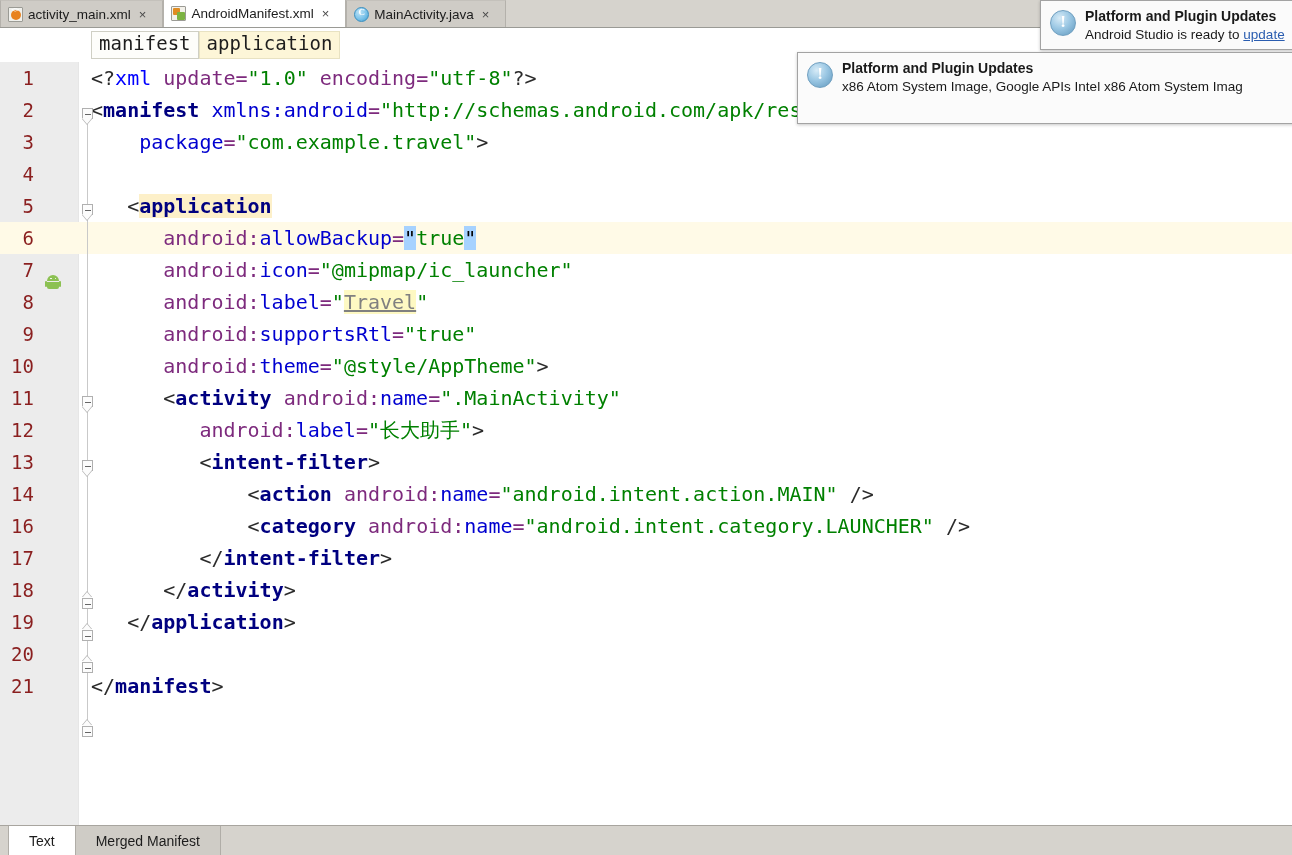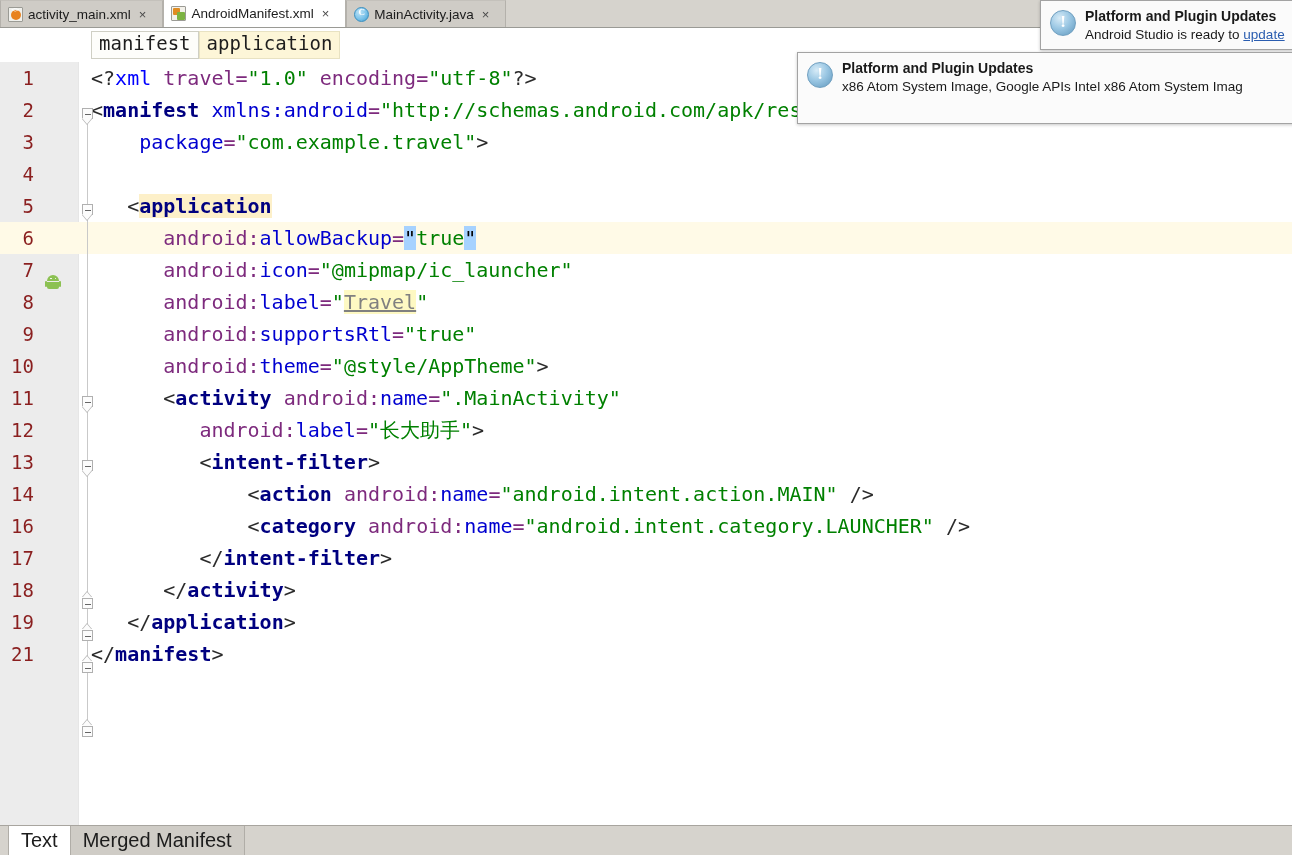--- a/index.html
+++ b/index.html
@@ -280,22 +280,22 @@
   
   .bottombar {
     position: absolute; left: 0; top: 825px;
     width: 1292px; height: 30px;
     background: #d6d3cd;
     border-top: 1px solid #a8a59f;
     display: flex; align-items: stretch;
   }
   .btab {
     display: flex; align-items: center;
-    padding: 0 12px;
-    font-size: 20px; color: #1c1c1c;
+    padding: 0 20px;
+    font-size: 14px; color: #1c1c1c;
     background: #cfccc6;
     border-right: 1px solid #b0ada7;
     cursor: default;
   }
   .btab.active { background: #ffffff; }
   .btab:first-child { border-left: 1px solid #b0ada7; margin-left: 8px; }
   .bfill { flex: 1 1 auto; background: #d6d3cd; }
 </style>
 </head>
 <body>
@@ -374,21 +374,21 @@
         <span class="eye-r"></span>
       <span class="body"></span>
         <span class="arm-l"></span>
         <span class="arm-r"></span>
     </div>
 
     <div class="codewrap">
 
       <div class="row">
         <span class="lnum">1</span>
-        <span class="code"><span class="tagsym">&lt;?</span><span class="pi2">xml</span><span class="attr"> travel=</span><span class="str">"1.0"</span><span class="attr"> encoding=</span><span class="str">"utf-8"</span><span class="tagsym">?&gt;</span></span>
+        <span class="code"><span class="tagsym">&lt;?</span><span class="pi2">xml</span><span class="attr"> update=</span><span class="str">"1.0"</span><span class="attr"> encoding=</span><span class="str">"utf-8"</span><span class="tagsym">?&gt;</span></span>
       </div>
 
       <div class="row">
         <span class="lnum">2</span>
         <span class="code"><span class="tagsym">&lt;</span><span class="tagname">manifest</span><span class="attrns"> xmlns:android</span><span class="attr">=</span><span class="str">"http://schemas.android.com/apk/res/android"</span></span>
       </div>
 
       <div class="row">
         <span class="lnum">3</span>
         <span class="code">    <span class="attrns">package</span><span class="attr">=</span><span class="str">"com.example.travel"</span><span class="tagsym">&gt;</span></span>
@@ -463,20 +463,24 @@
       <div class="row">
         <span class="lnum">18</span>
         <span class="code">      <span class="tagsym">&lt;/</span><span class="tagname">activity</span><span class="tagsym">&gt;</span></span>
       </div>
 
       <div class="row">
         <span class="lnum">19</span>
         <span class="code">   <span class="tagsym">&lt;/</span><span class="tagname">application</span><span class="tagsym">&gt;</span></span>
       </div>
 
+      <div class="row">
+        <span class="lnum">20</span>
+        <span class="code"></span>
+      </div>
 
       <div class="row">
         <span class="lnum">21</span>
         <span class="code"><span class="tagsym">&lt;/</span><span class="tagname">manifest</span><span class="tagsym">&gt;</span></span>
       </div>
 
     </div>
   </div>
 
   <div class="notif notif-1">

